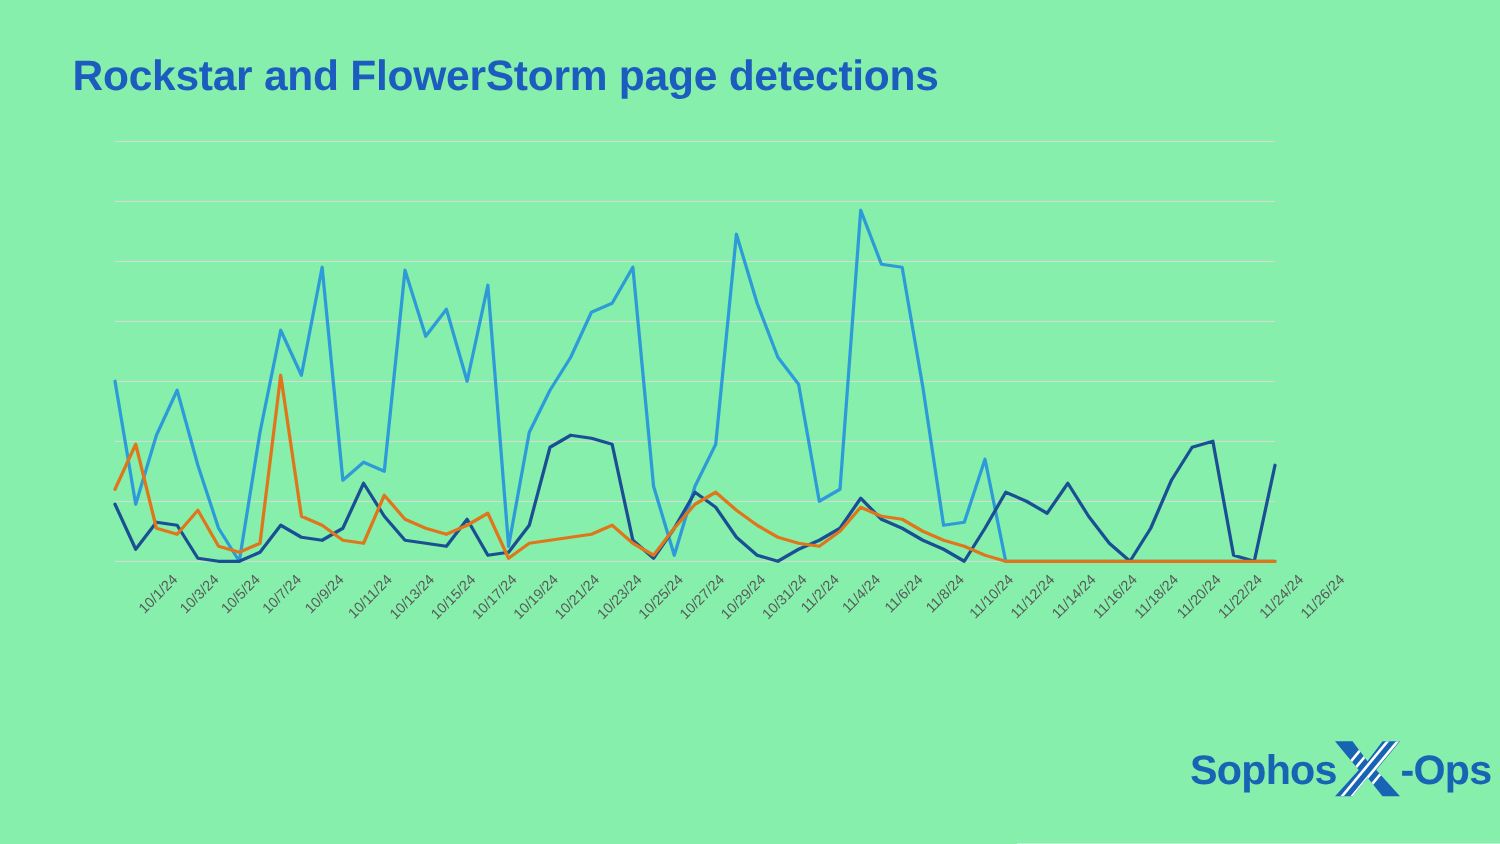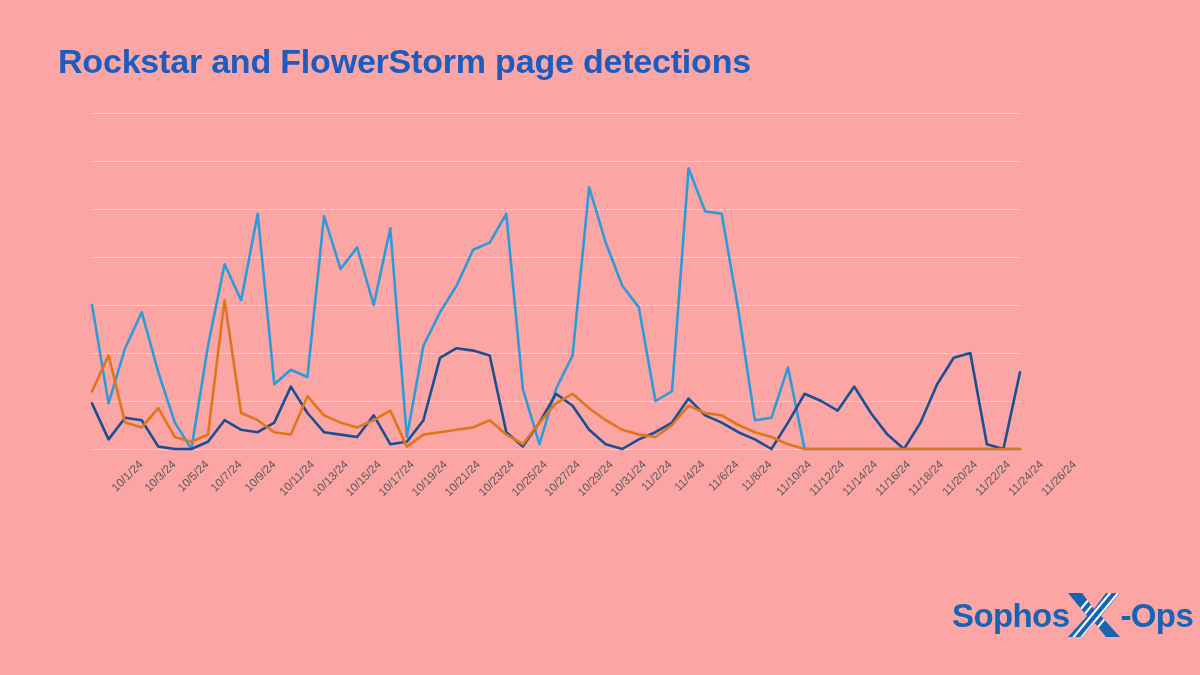--- a/index.html
+++ b/index.html
@@ -11,21 +11,21 @@
   body {
     width: 1200px;
     height: 675px;
     overflow: hidden;
     font-family: "Liberation Sans", sans-serif;
     position: relative;
   }
   #slide {
     position: absolute;
     inset: 0;
-    background: #fca5a5;
+    background: #86efac;
   }
   #chart-title {
     position: absolute;
     left: 58px;
     top: 42px;
     font-size: 34px;
     font-weight: bold;
     color: #1B5CBE;
     letter-spacing: -0.2px;
     white-space: nowrap;

